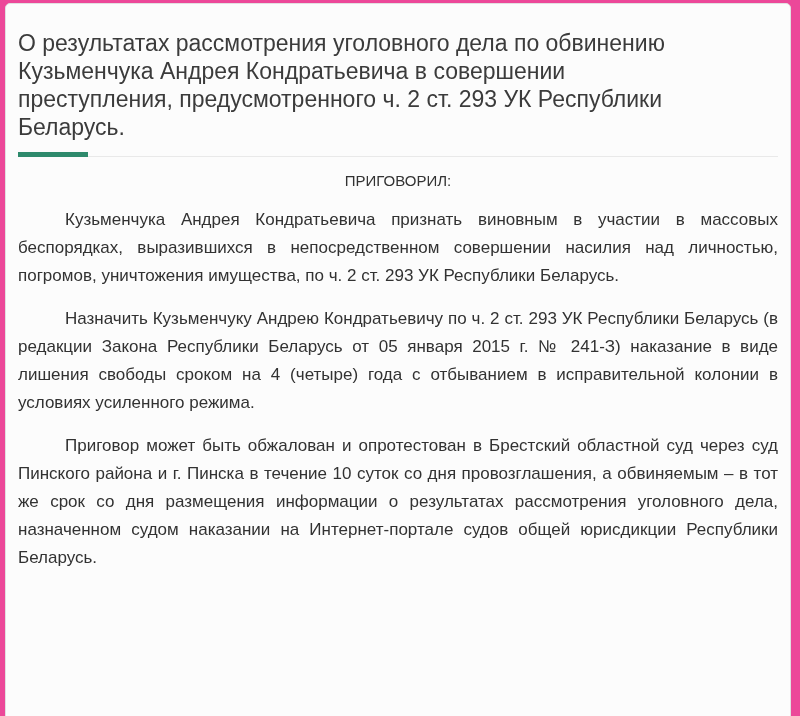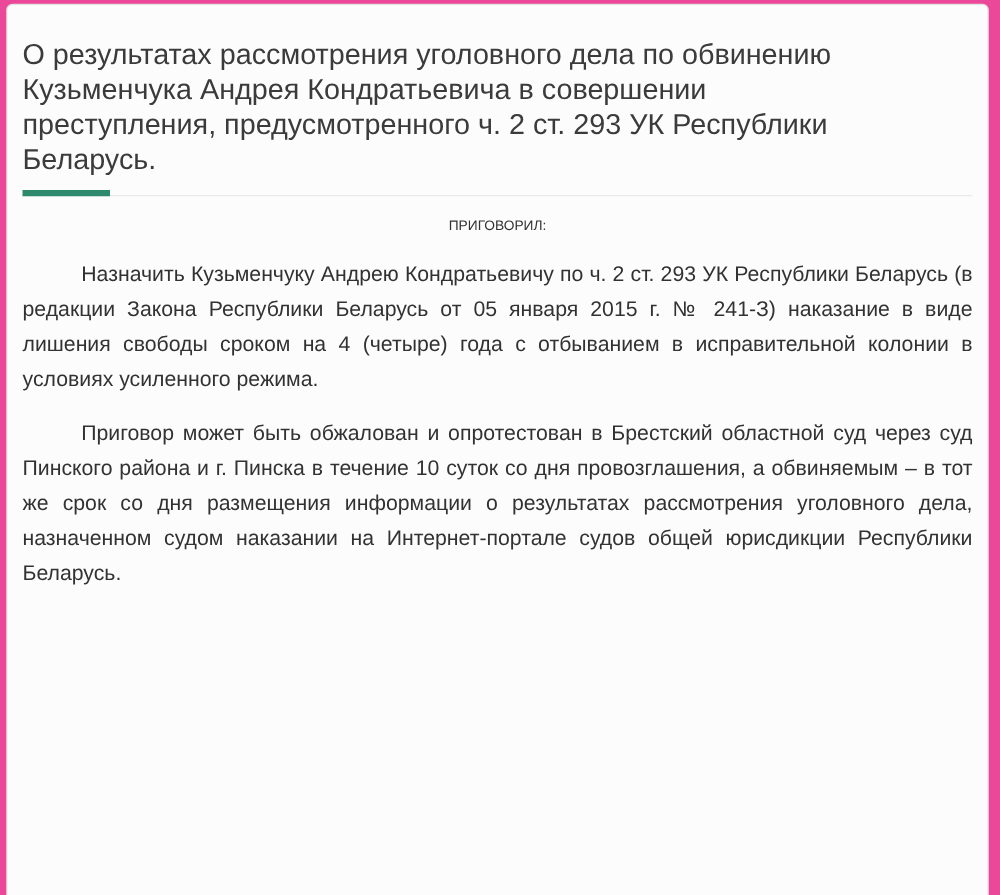--- a/index.html
+++ b/index.html
@@ -53,21 +53,21 @@
     font-size: 12.5px;
     letter-spacing: 0.3px;
     color: #a9a9a9;
   }
   .meta .eye {
     display: inline-flex;
     align-items: center;
   }
   .verdict {
     margin: 14px 0 0 0;
-    font-size: 11px;
+    font-size: 15px;
     line-height: 20px;
     color: #323232;
     text-align: center;
     font-weight: 400;
   }
   .body p {
     margin: 15px 0 0 0;
     font-size: 17px;
     line-height: 28px;
     color: #323232;
@@ -87,18 +87,19 @@
 Беларусь.</h1>
 
     <div class="divider">
       <span class="accent-bar" style="background: rgb(46, 138, 108);"></span>
     </div>
 
 
     <p class="verdict">ПРИГОВОРИЛ:</p>
 
     <div class="body">
+        <p>Кузьменчука Андрея Кондратьевича признать виновным в участии в массовых беспорядках, выразившихся в непосредственном совершении насилия над личностью, погромов, уничтожения имущества, по ч. 2 ст. 293 УК Республики Беларусь.</p>
         <p>Назначить Кузьменчуку Андрею Кондратьевичу по ч. 2 ст. 293 УК Республики Беларусь (в редакции Закона Республики Беларусь от 05 января 2015 г. № 241-З) наказание в виде лишения свободы сроком на 4 (четыре) года с отбыванием в исправительной колонии в условиях усиленного режима.</p>
         <p>Приговор может быть обжалован и опротестован в Брестский областной суд через суд Пинского района и г. Пинска в течение 10 суток со дня провозглашения, а обвиняемым – в тот же срок со дня размещения информации о результатах рассмотрения уголовного дела, назначенном судом наказании на Интернет-портале судов общей юрисдикции Республики Беларусь.</p>
       </div>
 
   </article>
 </div>
 
 </body></html>

